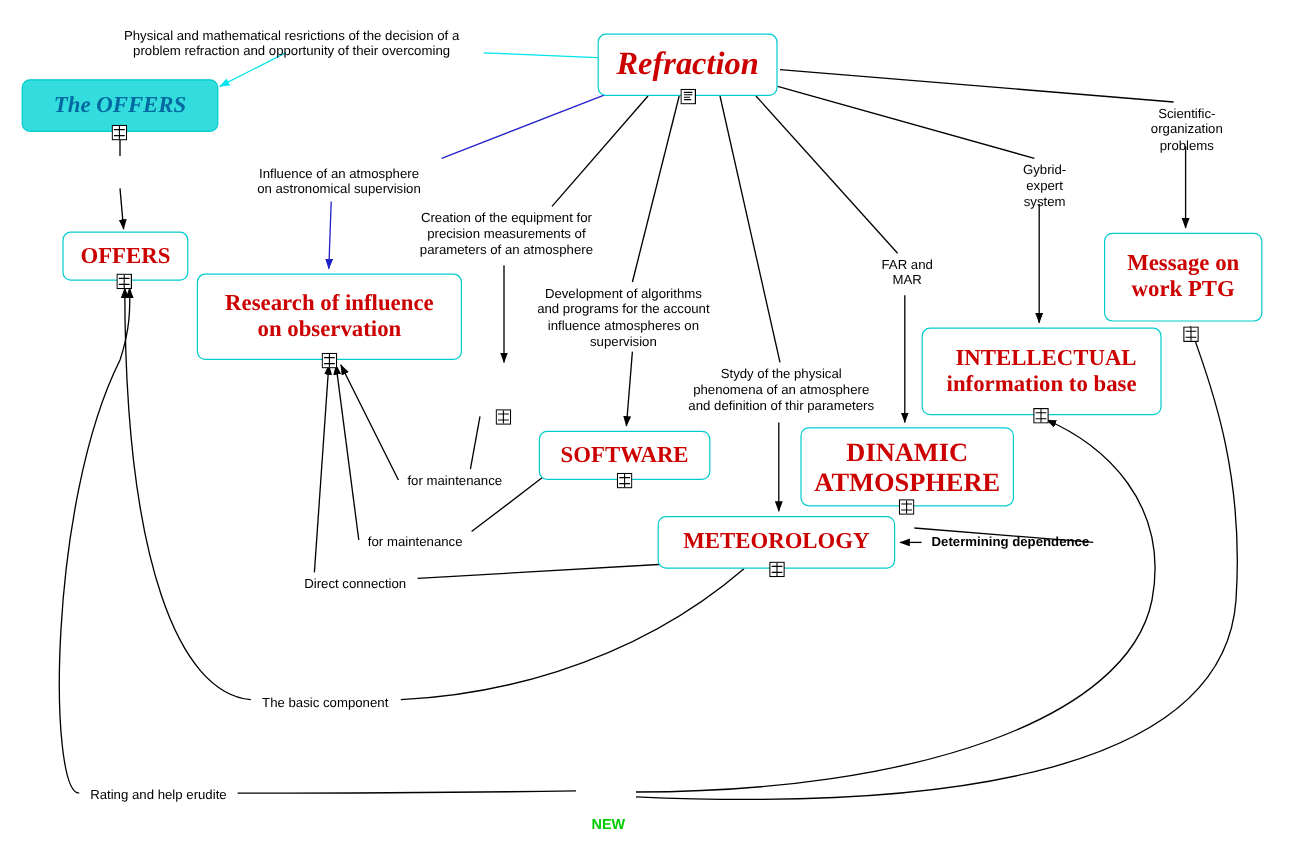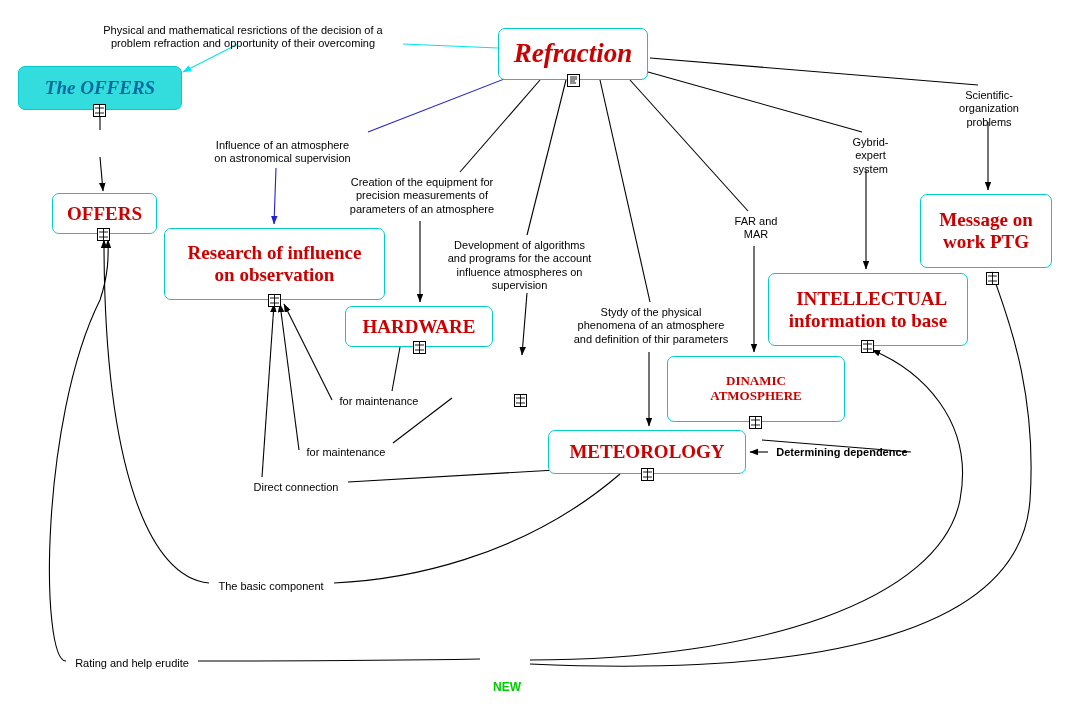--- a/index.html
+++ b/index.html
@@ -173,48 +173,48 @@
     <span style="white-space:pre-line;">Research of influence
 on observation</span>
   </div>
   <div class="badge" style="left:268px; top:294px;">
     <svg width="13" height="13" viewBox="0 0 13 13">
         <rect x="0.5" y="0.5" width="12" height="12" fill="#ffffff" stroke="#000000"></rect>
         <path d="M6.5 1v11M2 4h9M2 9h9" stroke="#000000" stroke-width="0.9"></path>
       </svg>
   </div>
 
-  <div class="node" style="left:345px; top:306px; width:148px; height:41px; font-size:19px;">
-    <span>HARDWARE</span>
-  </div>
   <div class="badge" style="left:413px; top:341px;">
     <svg width="13" height="13" viewBox="0 0 13 13">
         <rect x="0.5" y="0.5" width="12" height="12" fill="#ffffff" stroke="#000000"></rect>
         <path d="M6.5 1v11M2 4h9M2 9h9" stroke="#000000" stroke-width="0.9"></path>
       </svg>
   </div>
 
+  <div class="node" style="left:449px; top:359px; width:143px; height:41px; font-size:19px;">
+    <span>SOFTWARE</span>
+  </div>
   <div class="badge" style="left:514px; top:394px;">
     <svg width="13" height="13" viewBox="0 0 13 13">
         <rect x="0.5" y="0.5" width="12" height="12" fill="#ffffff" stroke="#000000"></rect>
         <path d="M6.5 1v11M2 4h9M2 9h9" stroke="#000000" stroke-width="0.9"></path>
       </svg>
   </div>
 
   <div class="node" style="left:548px; top:430px; width:198px; height:44px; font-size:19px;">
     <span>METEOROLOGY</span>
   </div>
   <div class="badge" style="left:641px; top:468px;">
     <svg width="13" height="13" viewBox="0 0 13 13">
         <rect x="0.5" y="0.5" width="12" height="12" fill="#ffffff" stroke="#000000"></rect>
         <path d="M6.5 1v11M2 4h9M2 9h9" stroke="#000000" stroke-width="0.9"></path>
       </svg>
   </div>
 
-  <div class="node" style="left:667px; top:356px; width:178px; height:66px; font-size:13px;">
+  <div class="node" style="left:667px; top:356px; width:178px; height:66px; font-size:22px;">
     <span style="white-space:pre-line;">DINAMIC
 ATMOSPHERE</span>
   </div>
   <div class="badge" style="left:749px; top:416px;">
     <svg width="13" height="13" viewBox="0 0 13 13">
         <rect x="0.5" y="0.5" width="12" height="12" fill="#ffffff" stroke="#000000"></rect>
         <path d="M6.5 1v11M2 4h9M2 9h9" stroke="#000000" stroke-width="0.9"></path>
       </svg>
   </div>
 

